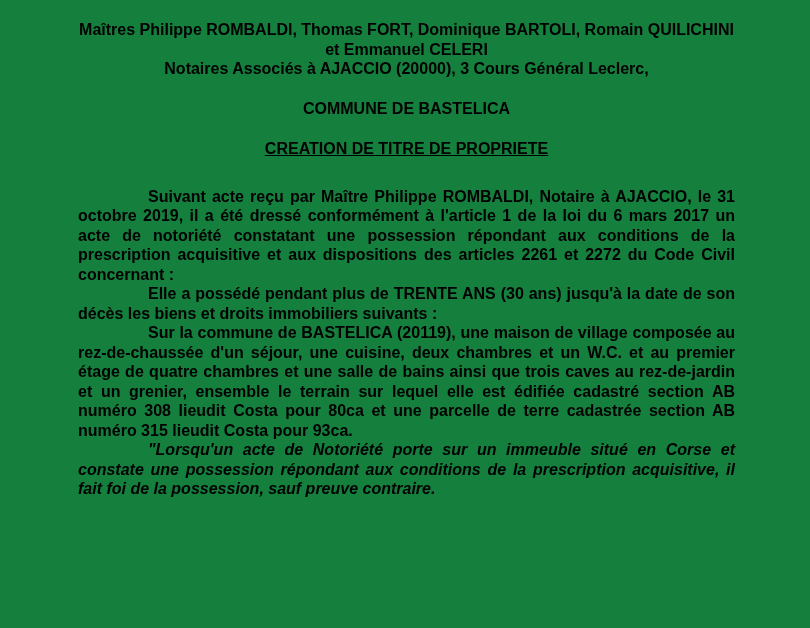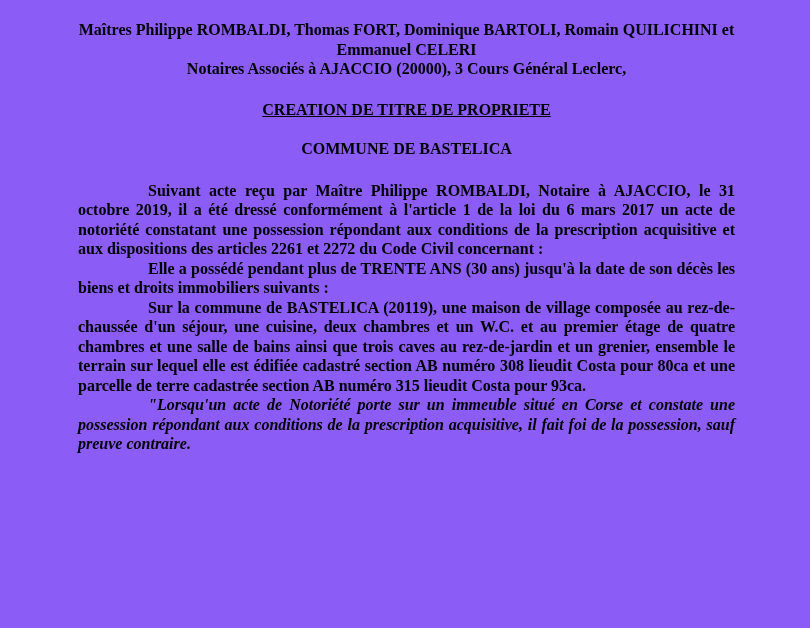--- a/index.html
+++ b/index.html
@@ -1,55 +1,55 @@
 <!DOCTYPE html>
 <html><head>
 <meta charset="utf-8">
 <style>
   html, body { margin: 0; padding: 0; background: #ffffff; }
   .page {
     position: relative;
     width: 810px;
     height: 628px;
-    background: #8b5cf6;
+    background: #15803d;
     color: #000000;
-    font-family: Liberation Serif, serif;
+    font-family: Liberation Sans, sans-serif;
     font-weight: bold;
     font-size: 16px;
     box-sizing: border-box;
     padding: 20px 75px 0 78px;
     overflow: hidden;
   }
   p { margin: 0; line-height: 19.5px; }
   .center { text-align: center; }
   .title {
     margin-top: 21px;
     text-decoration: underline;
   }
   .subtitle { margin-top: 20px; }
-  .docbody { margin-top: 22px; }
+  .docbody { margin-top: 28px; }
   .para {
     text-align: justify;
     text-indent: 70px;
   }
   .italic { font-style: italic; }
 </style>
 </head>
 <body>
 
 <div class="page">
 
   <header>
     <p class="center">Maîtres Philippe ROMBALDI, Thomas FORT, Dominique BARTOLI, Romain QUILICHINI et Emmanuel CELERI</p>
     <p class="center">Notaires Associés à AJACCIO (20000), 3 Cours Général Leclerc,</p>
   </header>
 
+  <p class="center subtitle">COMMUNE DE BASTELICA</p>
+
   <p class="center title">CREATION DE TITRE DE PROPRIETE</p>
-
-  <p class="center subtitle">COMMUNE DE BASTELICA</p>
 
   <div class="docbody">
     <p class="para">Suivant acte reçu par Maître Philippe ROMBALDI, Notaire à AJACCIO, le 31 octobre 2019, il a été dressé conformément à l'article 1 de la loi du 6 mars 2017 un acte de notoriété constatant une possession répondant aux conditions de la prescription acquisitive et aux dispositions des articles 2261 et 2272 du Code Civil concernant :</p>
     <p class="para">Elle a possédé pendant plus de TRENTE ANS (30 ans) jusqu'à la date de son décès les biens et droits immobiliers suivants :</p>
     <p class="para">Sur la commune de BASTELICA (20119), une maison de village composée au rez-de-chaussée d'un séjour, une cuisine, deux chambres et un W.C. et au premier étage de quatre chambres et une salle de bains ainsi que trois caves au rez-de-jardin et un grenier, ensemble le terrain sur lequel elle est édifiée cadastré section AB numéro 308 lieudit Costa pour 80ca et une parcelle de terre cadastrée section AB numéro 315 lieudit Costa pour 93ca.</p>
     <p class="para italic">"Lorsqu'un acte de Notoriété porte sur un immeuble situé en Corse et constate une possession répondant aux conditions de la prescription acquisitive, il fait foi de la possession, sauf preuve contraire.</p>
   </div>
 
 </div>
 

